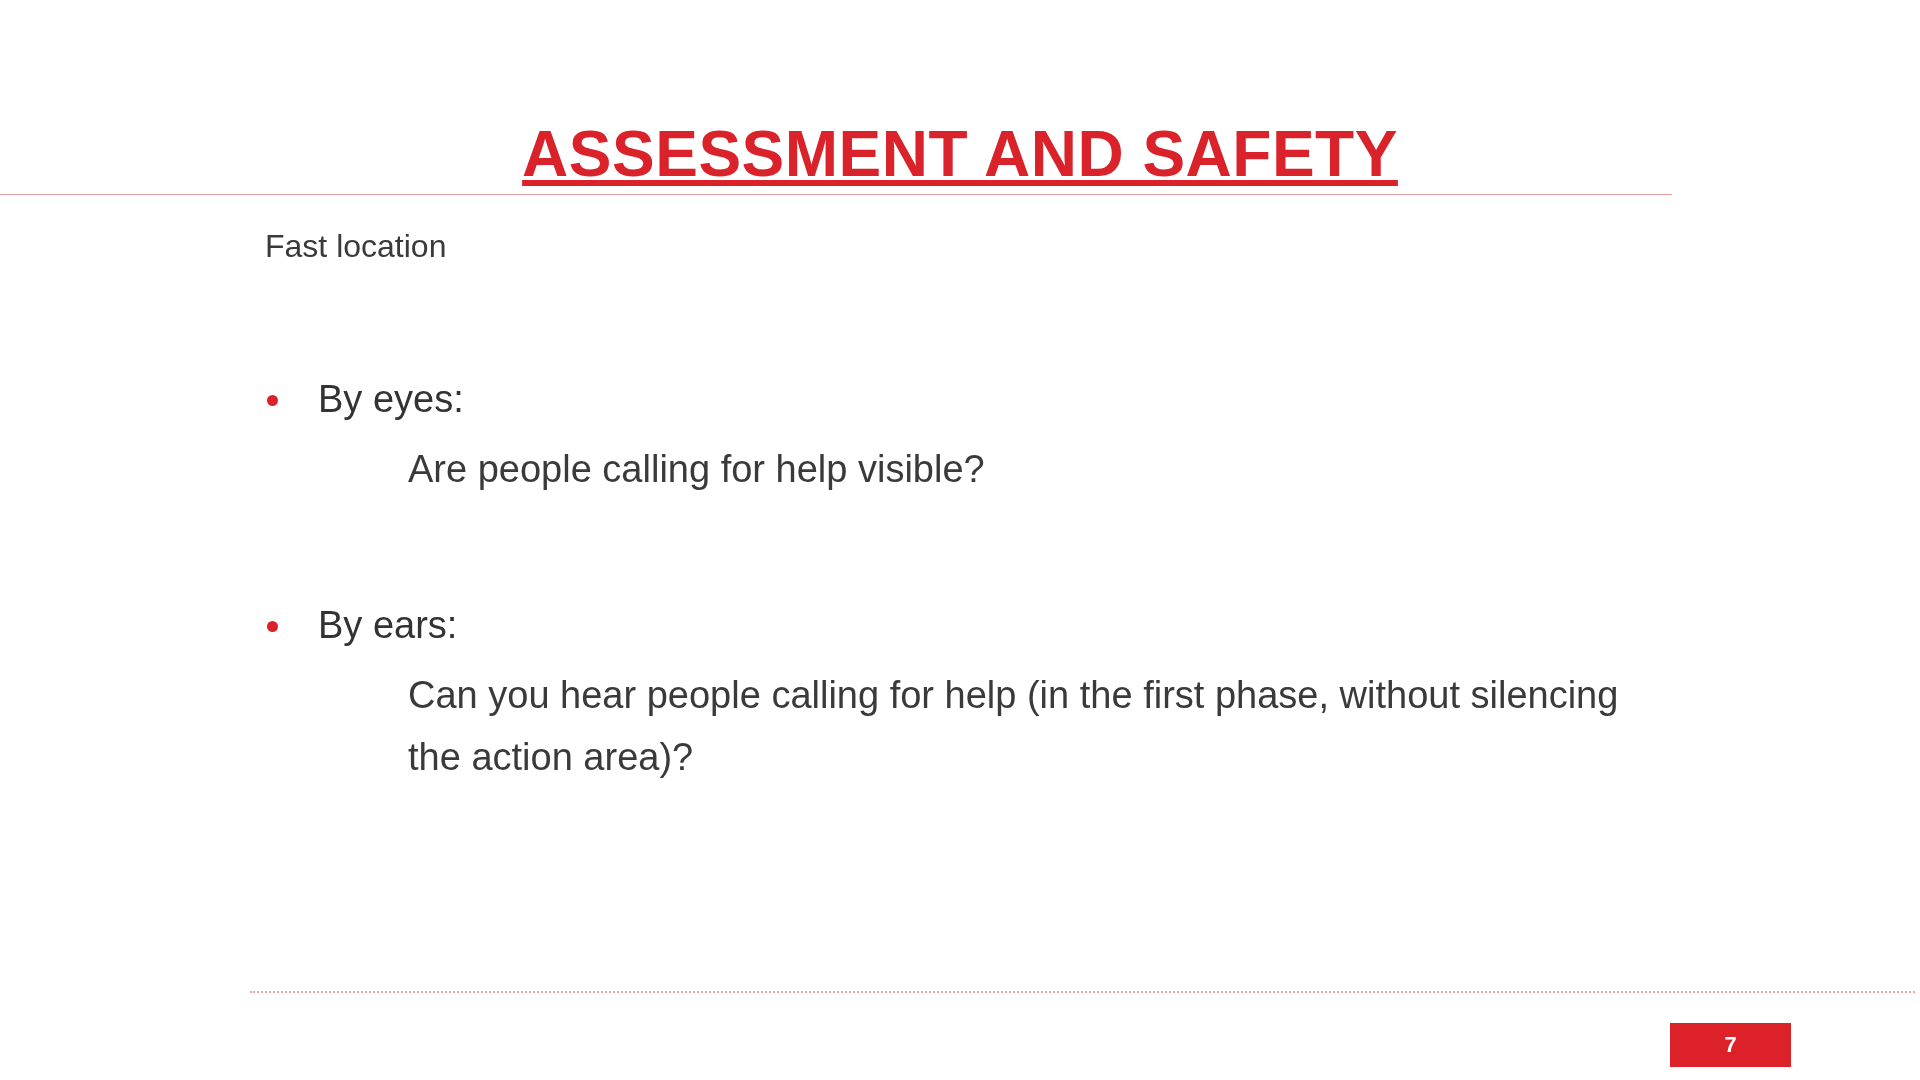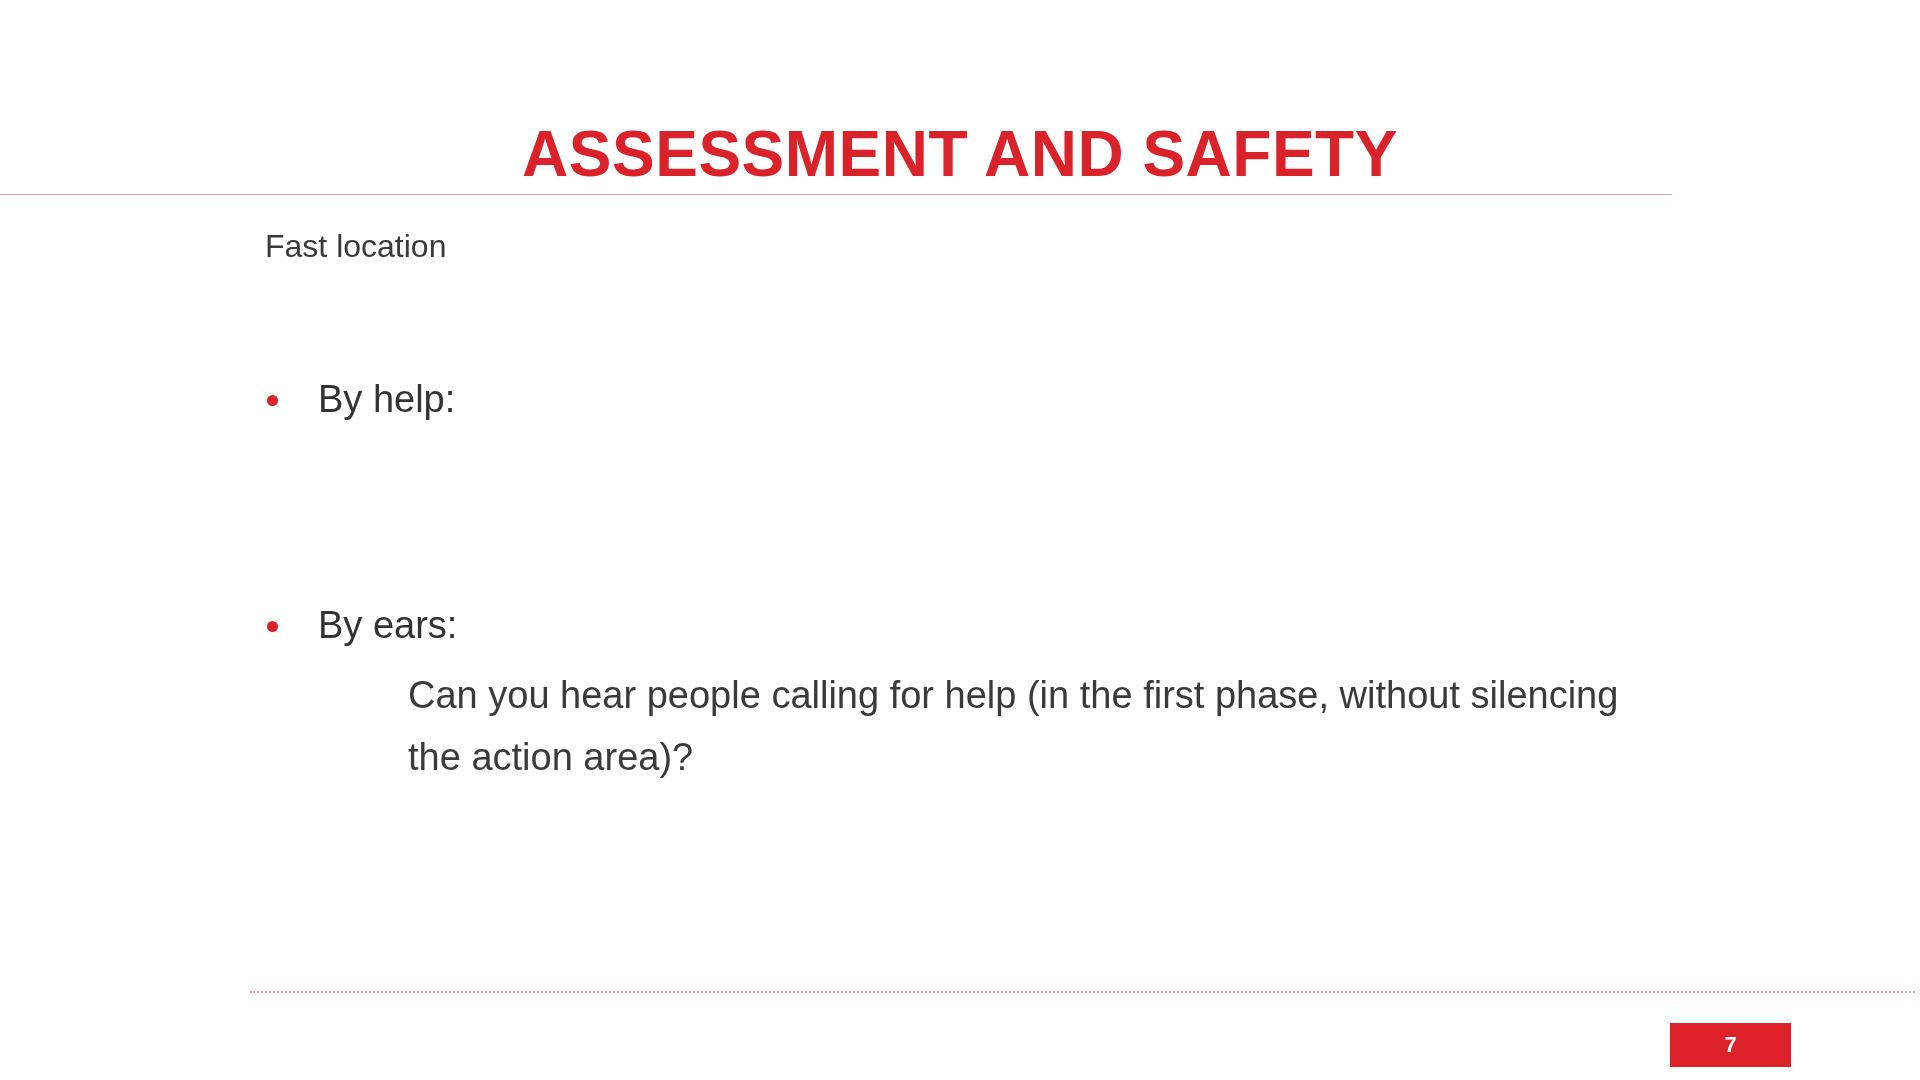--- a/index.html
+++ b/index.html
@@ -27,20 +27,21 @@
     left: 0;
     right: 0;
     top: 78px;
     text-align: center;
     font-size: 64px;
     font-weight: bold;
     line-height: 1.05;
     letter-spacing: 0.5px;
     color: #D9222A;
     white-space: nowrap;
+    text-decoration: underline;
   }
 
   
   .title-rule {
     position: absolute;
     left: 0;
     top: 194px;
     width: 1672px;
     height: 0;
     border-top: 1.6px solid #EDA0A2;
@@ -145,22 +146,23 @@
 
   <div class="title-rule"></div>
 
   <div class="body-area">
 
     <div class="lead-line">Fast location</div>
 
     <div class="bullet-block block-eyes">
       <div class="bullet-row">
         <span class="bullet-dot"></span>
-        <span class="bullet-label">By help:</span>
+        <span class="bullet-label">By eyes:</span>
       </div>
+      <div class="bullet-detail">Are people calling for help visible?</div>
     </div>
 
     <div class="bullet-block block-ears">
       <div class="bullet-row">
         <span class="bullet-dot"></span>
         <span class="bullet-label">By ears:</span>
       </div>
       <div class="bullet-detail">Can you hear people calling for help (in the first phase, without silencing the action area)?</div>
     </div>
 

